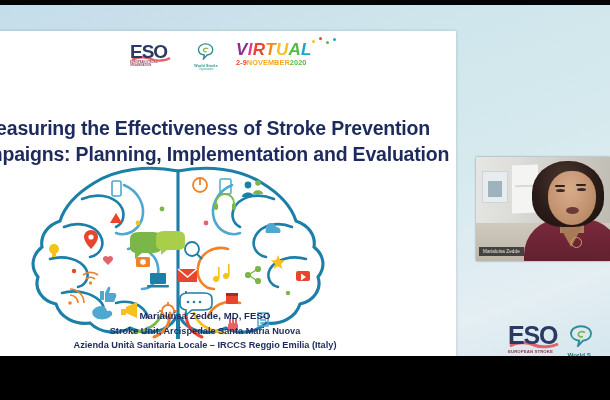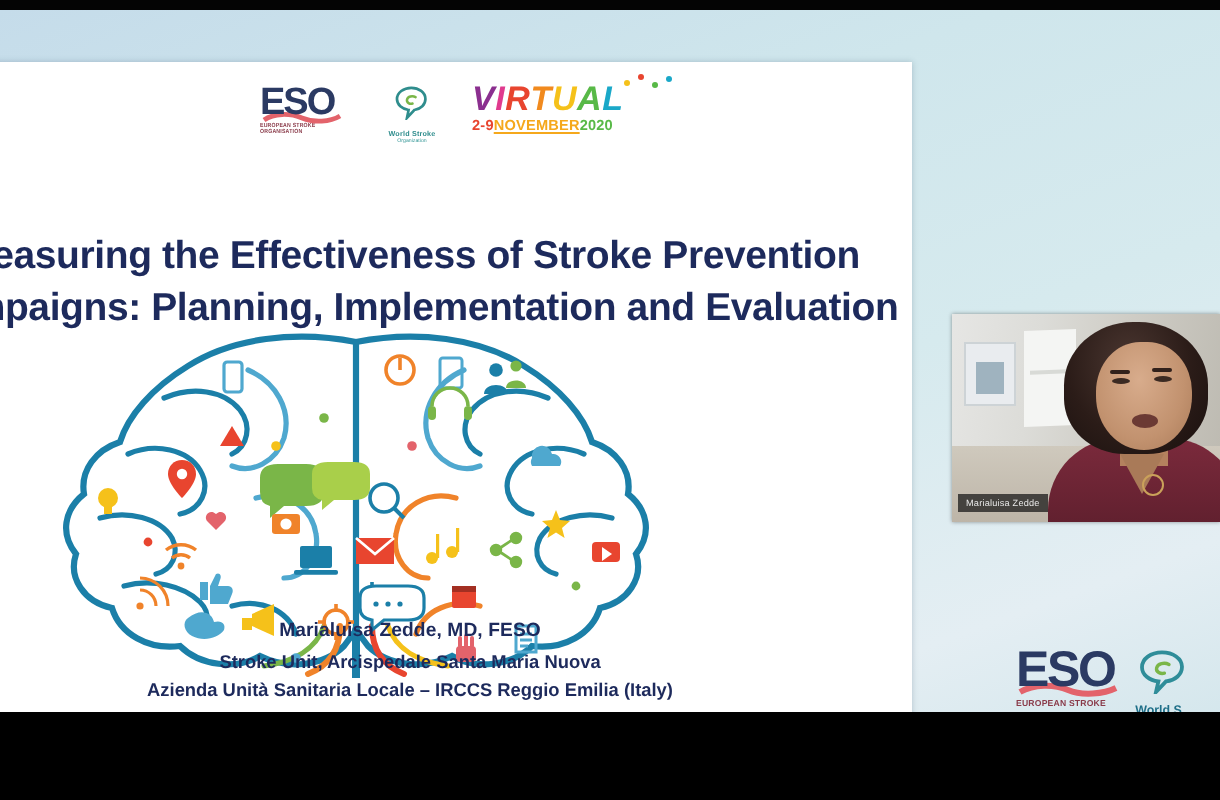--- a/index.html
+++ b/index.html
@@ -145,21 +145,21 @@
               <span style="color: rgb(139, 47, 143);">V</span>
               <span style="color: rgb(224, 58, 142);">I</span>
               <span style="color: rgb(232, 69, 47);">R</span>
               <span style="color: rgb(241, 138, 30);">T</span>
               <span style="color: rgb(245, 193, 26);">U</span>
               <span style="color: rgb(88, 185, 71);">A</span>
               <span style="color: rgb(26, 168, 200);">L</span>
             </div>
           <div class="virt-date" id="virtDate">
               <span style="color: rgb(232, 69, 47);">2-9 </span>
-              <span style="color: rgb(245, 168, 28); text-decoration: underline;">NOVEMBER </span>
+              <span style="color: rgb(245, 168, 28);">NOVEMBER </span>
               <span style="color: rgb(88, 185, 71);">2020</span>
             </div>
           <div class="virt-dots">
             <span class="vd" style="left:0;top:0;background:#f5c11a"></span>
             <span class="vd" style="left:7px;top:-3px;background:#e8452f"></span>
             <span class="vd" style="left:14px;top:1px;background:#58b947"></span>
             <span class="vd" style="left:21px;top:-2px;background:#1aa8c8"></span>
           </div>
         </div>
       </div>

